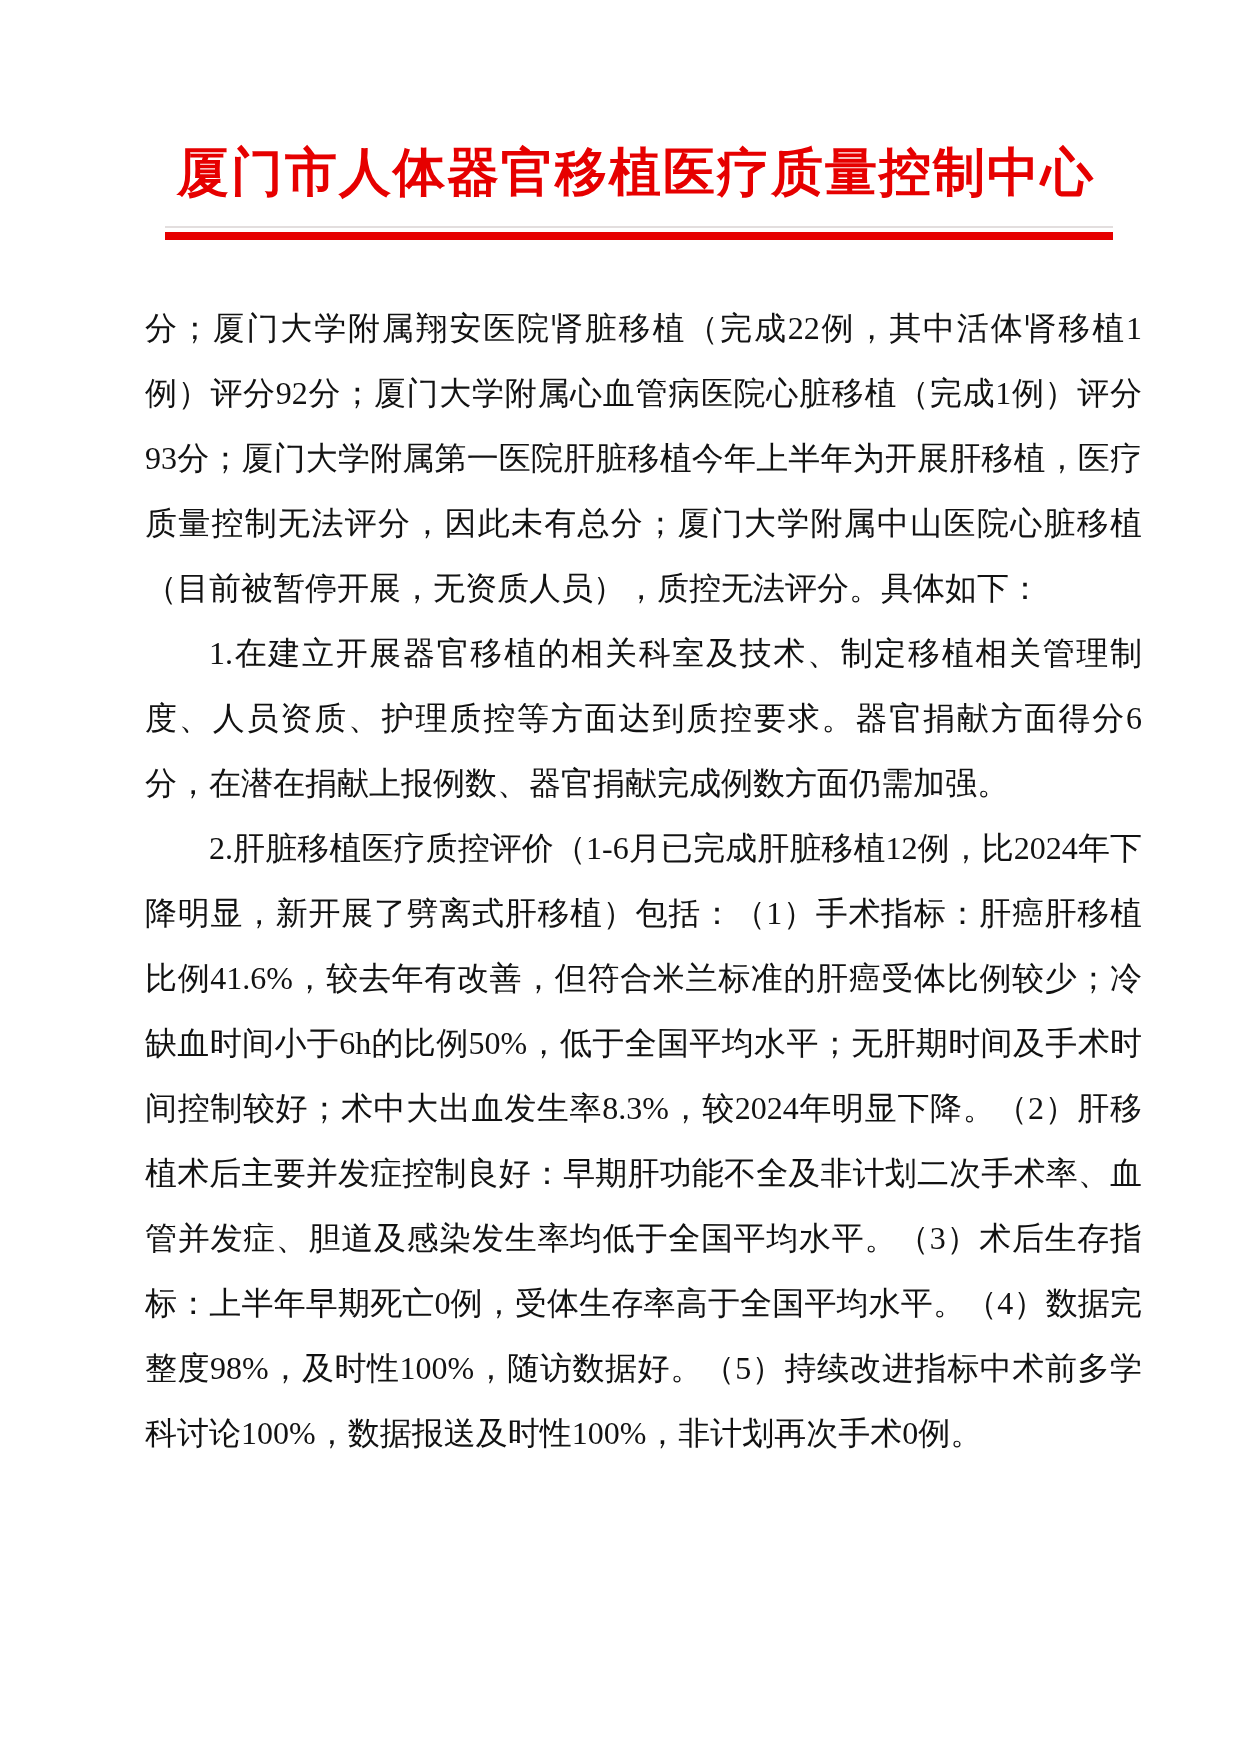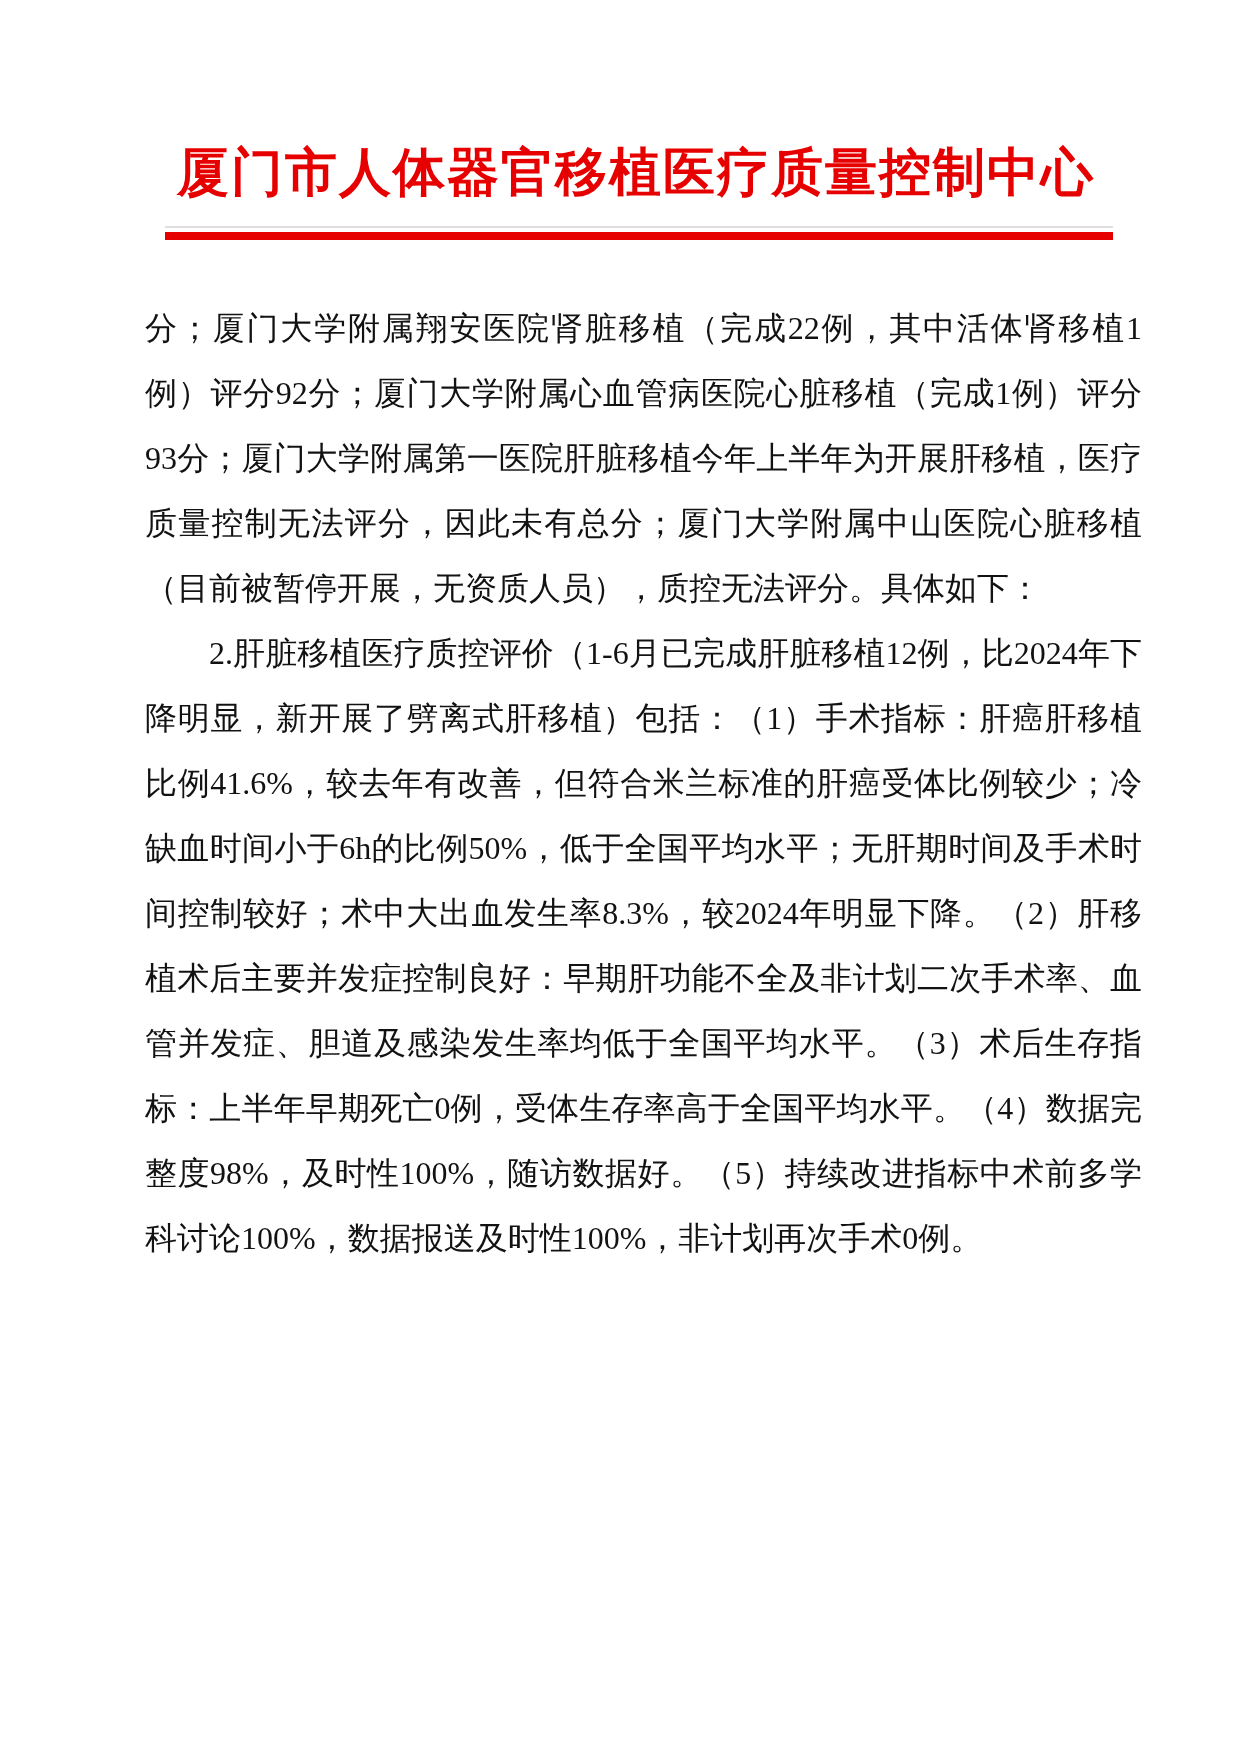--- a/index.html
+++ b/index.html
@@ -63,15 +63,16 @@
 
 <div class="page">
   <header class="letterhead">
     <h1 class="title">厦门市人体器官移植医疗质量控制中心</h1>
     <div class="divider-hairline"></div>
     <div class="divider"></div>
   </header>
 
   <main class="content">
     <p class="para no-indent">分；厦门大学附属翔安医院肾脏移植（完成22例，其中活体肾移植1例）评分92分；厦门大学附属心血管病医院心脏移植（完成1例）评分93分；厦门大学附属第一医院肝脏移植今年上半年为开展肝移植，医疗质量控制无法评分，因此未有总分；厦门大学附属中山医院心脏移植（目前被暂停开展，无资质人员），质控无法评分。具体如下：</p>
+    <p class="para">1.在建立开展器官移植的相关科室及技术、制定移植相关管理制度、人员资质、护理质控等方面达到质控要求。器官捐献方面得分6分，在潜在捐献上报例数、器官捐献完成例数方面仍需加强。</p>
     <p class="para">2.肝脏移植医疗质控评价（1-6月已完成肝脏移植12例，比2024年下降明显，新开展了劈离式肝移植）包括：（1）手术指标：肝癌肝移植比例41.6%，较去年有改善，但符合米兰标准的肝癌受体比例较少；冷缺血时间小于6h的比例50%，低于全国平均水平；无肝期时间及手术时间控制较好；术中大出血发生率8.3%，较2024年明显下降。（2）肝移植术后主要并发症控制良好：早期肝功能不全及非计划二次手术率、血管并发症、胆道及感染发生率均低于全国平均水平。（3）术后生存指标：上半年早期死亡0例，受体生存率高于全国平均水平。（4）数据完整度98%，及时性100%，随访数据好。（5）持续改进指标中术前多学科讨论100%，数据报送及时性100%，非计划再次手术0例。</p>
   </main>
 </div>
 
 </body></html>

